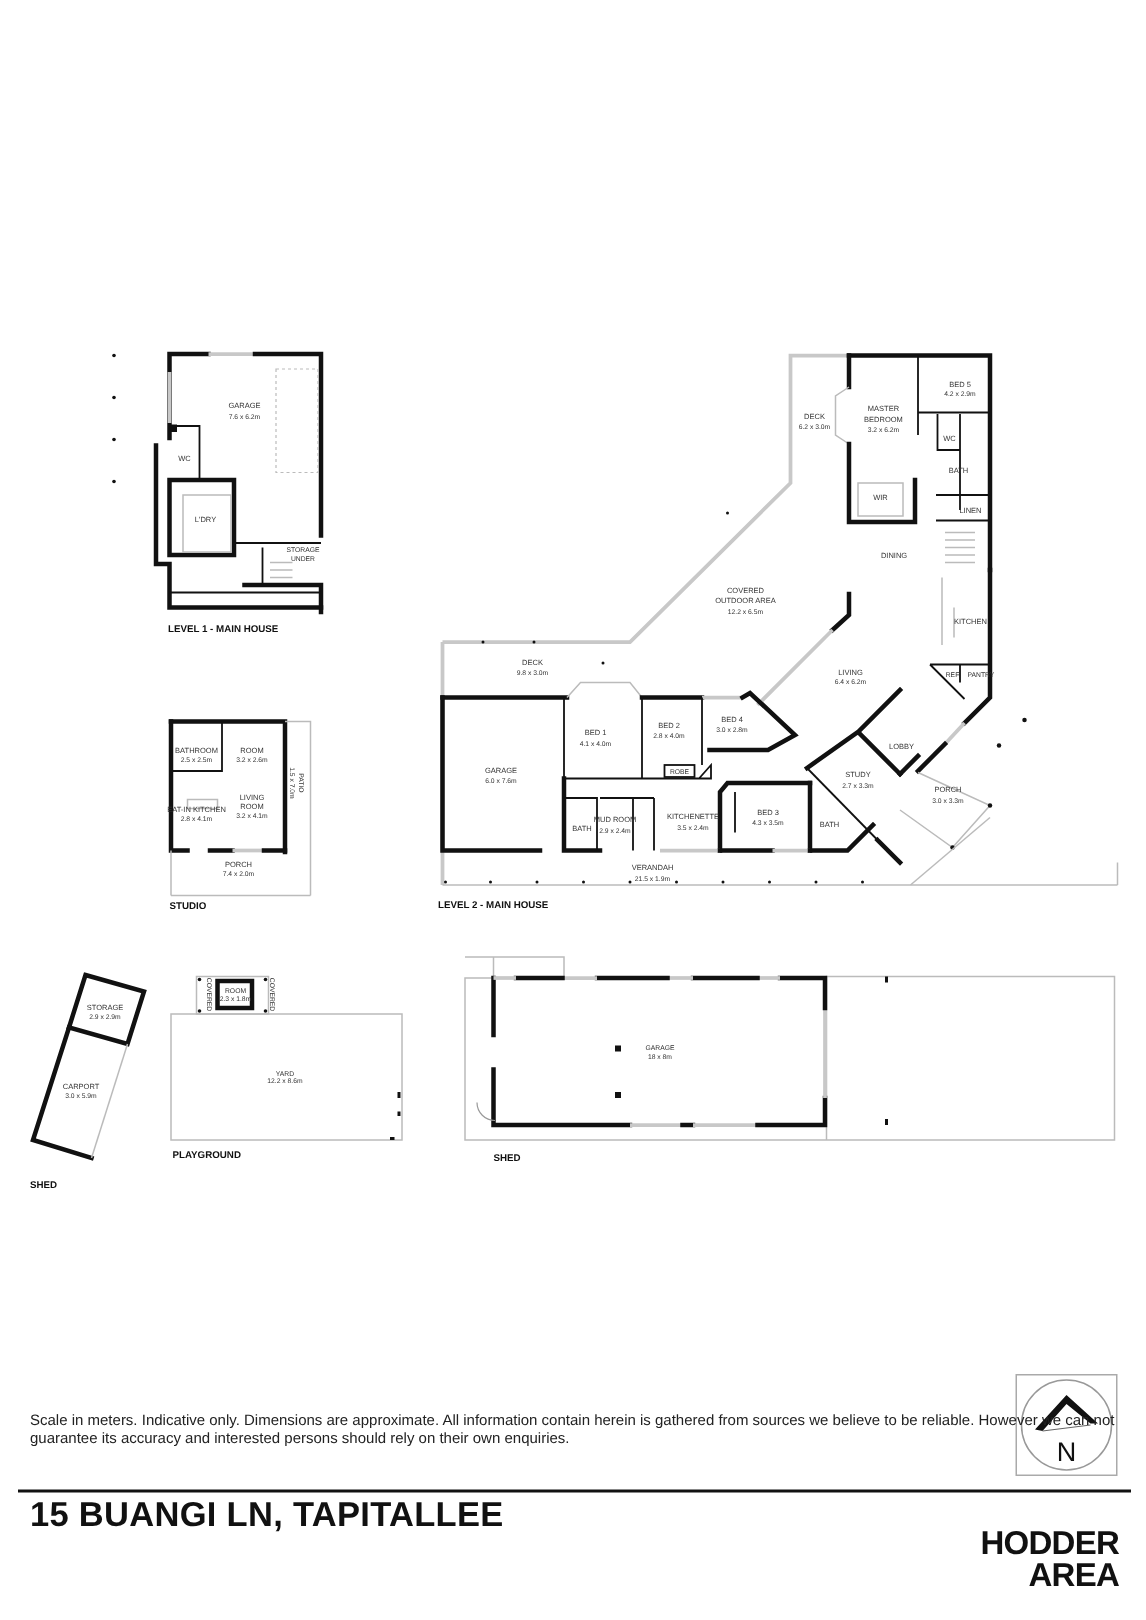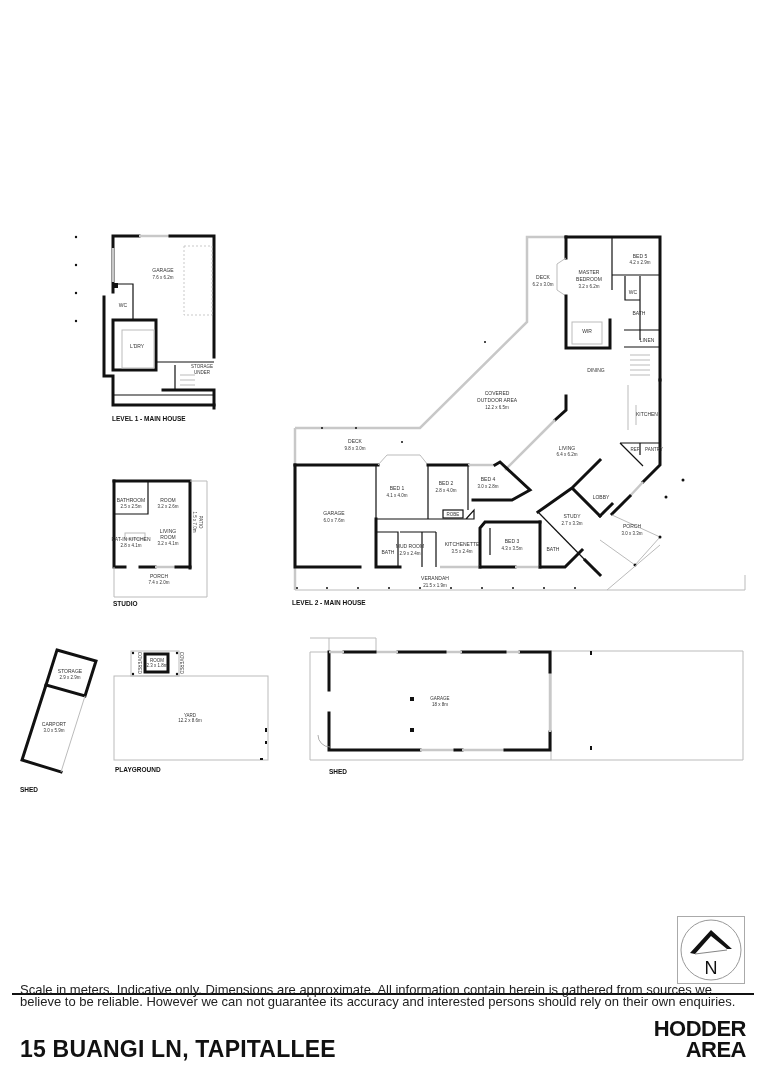--- a/index.html
+++ b/index.html
@@ -9,22 +9,22 @@
   .t{stroke:#111;stroke-width:1.2;fill:none;}
   .g{stroke:#bbb;stroke-width:1;fill:none;}
   .gw{stroke:#c8c8c8;stroke-width:2.5;fill:none;}
   .d{stroke:#999;stroke-width:0.8;fill:none;}
   .dash{stroke:#bbb;stroke-width:0.8;fill:none;stroke-dasharray:2 2;}
   .rl{font-family:"Liberation Sans",sans-serif;font-size:5px;fill:#333;text-anchor:middle;}
   .rd{font-family:"Liberation Sans",sans-serif;font-size:4.5px;fill:#333;text-anchor:middle;}
   .sec{font-family:"Liberation Sans",sans-serif;font-size:6.5px;font-weight:bold;fill:#111;}
   .post{fill:#111;}
   .footer-rule{position:absolute;left:12px;top:993px;width:742px;height:2px;background:#111;}
-  .disclaimer{position:absolute;left:20px;top:984px;width:730px;font-size:13px;line-height:12px;color:#222;}
-  .address{position:absolute;left:20px;top:1036px;font-size:23px;font-weight:bold;letter-spacing:0.2px;color:#111;}
+  .disclaimer{position:absolute;left:20px;top:942px;width:730px;font-size:10px;line-height:12px;color:#222;}
+  .address{position:absolute;left:20px;top:996px;font-size:23px;font-weight:bold;letter-spacing:0.2px;color:#111;}
   .logo{position:absolute;left:634px;top:1018px;width:112px;font-weight:bold;color:#111;text-align:right;font-size:22px;line-height:21px;letter-spacing:-0.5px;}
   .compass{position:absolute;left:677px;top:916px;width:68px;height:68px;border:1px solid #aaa;box-sizing:border-box;}
 </style>
 </head>
 <body>
 
 <svg id="plan" viewBox="0 0 764 1080">
 
   <g>
     <circle class="post" cx="76" cy="237" r="1.2"></circle>

